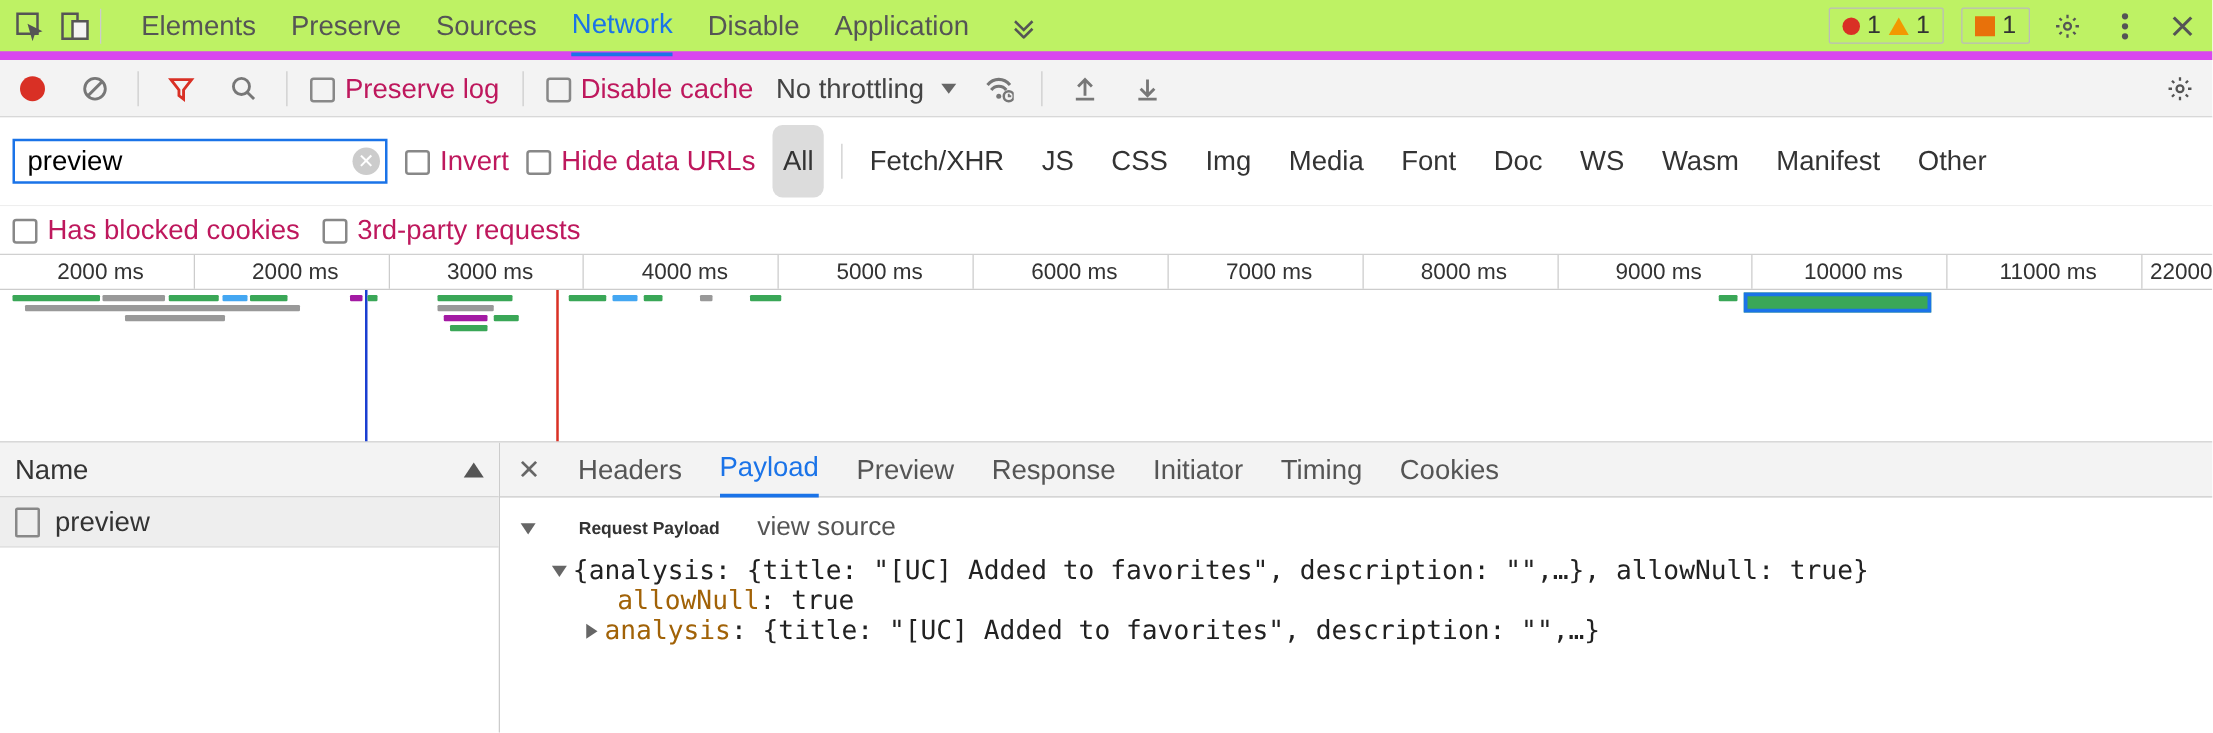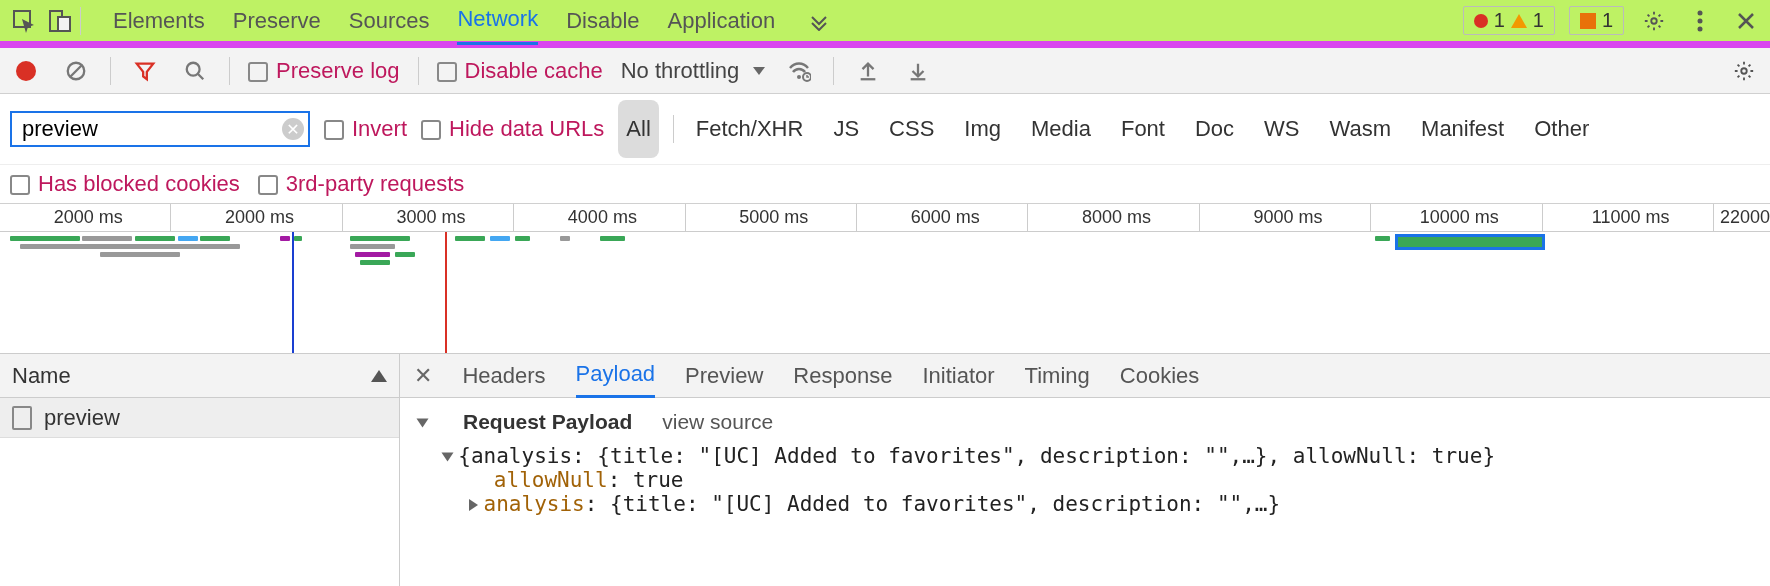--- a/index.html
+++ b/index.html
@@ -167,21 +167,21 @@
     color: #555;
   }
   .dtab { cursor: pointer; height: 44px; display: flex; align-items: center; }
   .dtab.active { color: #1a73e8; border-bottom: 3px solid #1a73e8; }
   .detail-body {
     padding: 12px 18px;
     font-family: Menlo, Consolas, monospace;
     font-size: 21px;
   }
   .section-head { display: flex; align-items: center; gap: 30px; margin-bottom: 10px; }
-  .section-title { font-weight: 700; font-family: "Helvetica Neue", Arial, sans-serif; font-size: 21px; }
+  .section-title { font-weight: 700; font-family: "Helvetica Neue", Arial, sans-serif; font-size: 14px; }
   .view-source { color: #555; font-family: "Helvetica Neue", Arial, sans-serif; font-size: 21px; cursor: pointer; }
   .tree-line { white-space: pre; color: #222; }
   .k { color: #a16207; }
   .disclosure {
     display: inline-block;
     width: 0; height: 0;
     border-top: 6px solid transparent; border-bottom: 6px solid transparent;
     border-left: 9px solid #666;
     margin-right: 6px; vertical-align: middle;
   }
@@ -342,20 +342,21 @@
 </div>
 
 <div class="timeline">
   <div class="tl-ticks">
     <div class="tl-tick">2000 ms</div>
     <div class="tl-tick">2000 ms</div>
     <div class="tl-tick">3000 ms</div>
     <div class="tl-tick">4000 ms</div>
     <div class="tl-tick">5000 ms</div>
     <div class="tl-tick">6000 ms</div>
+    <div class="tl-tick">7000 ms</div>
     <div class="tl-tick">8000 ms</div>
     <div class="tl-tick">9000 ms</div>
     <div class="tl-tick">10000 ms</div>
     <div class="tl-tick">11000 ms</div>
     <div class="tl-tick" style="flex:0.3">22000</div>
   </div>
   <div class="tl-body">
     <div class="tl-vline" style="left:292px;background:#1a3fd1"></div>
     <div class="tl-vline" style="left:445px;background:#d93025"></div>
 

